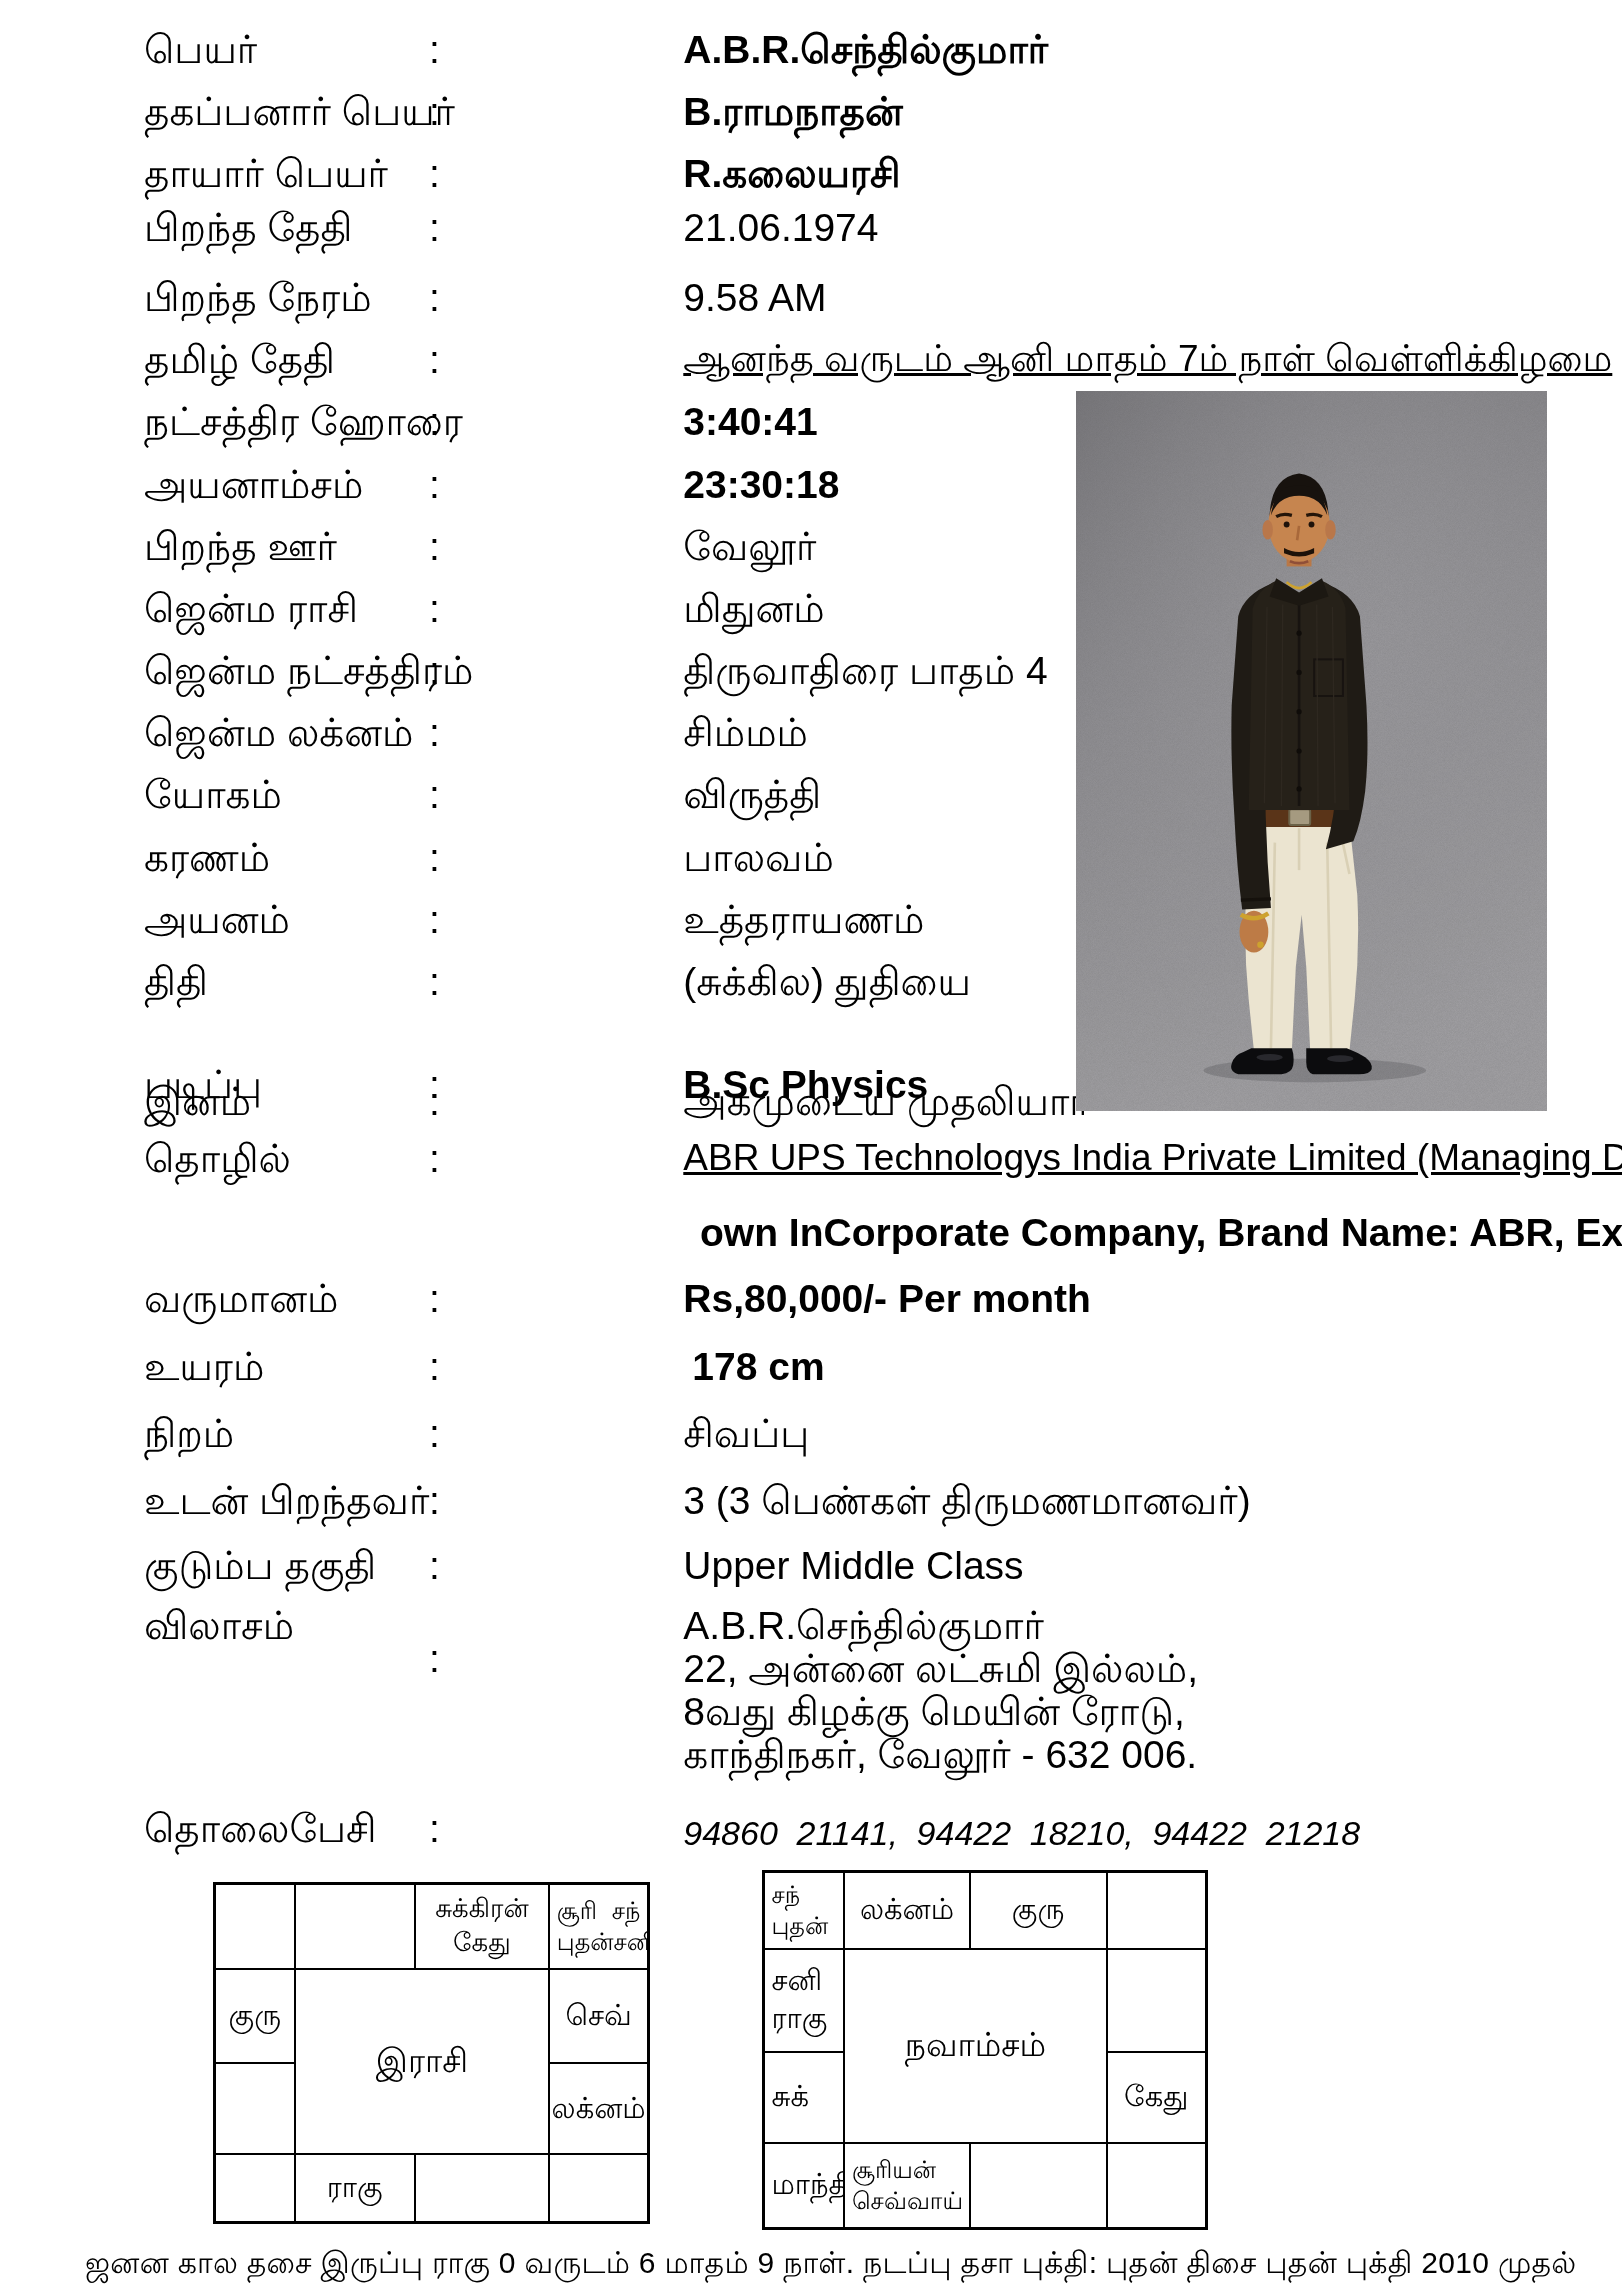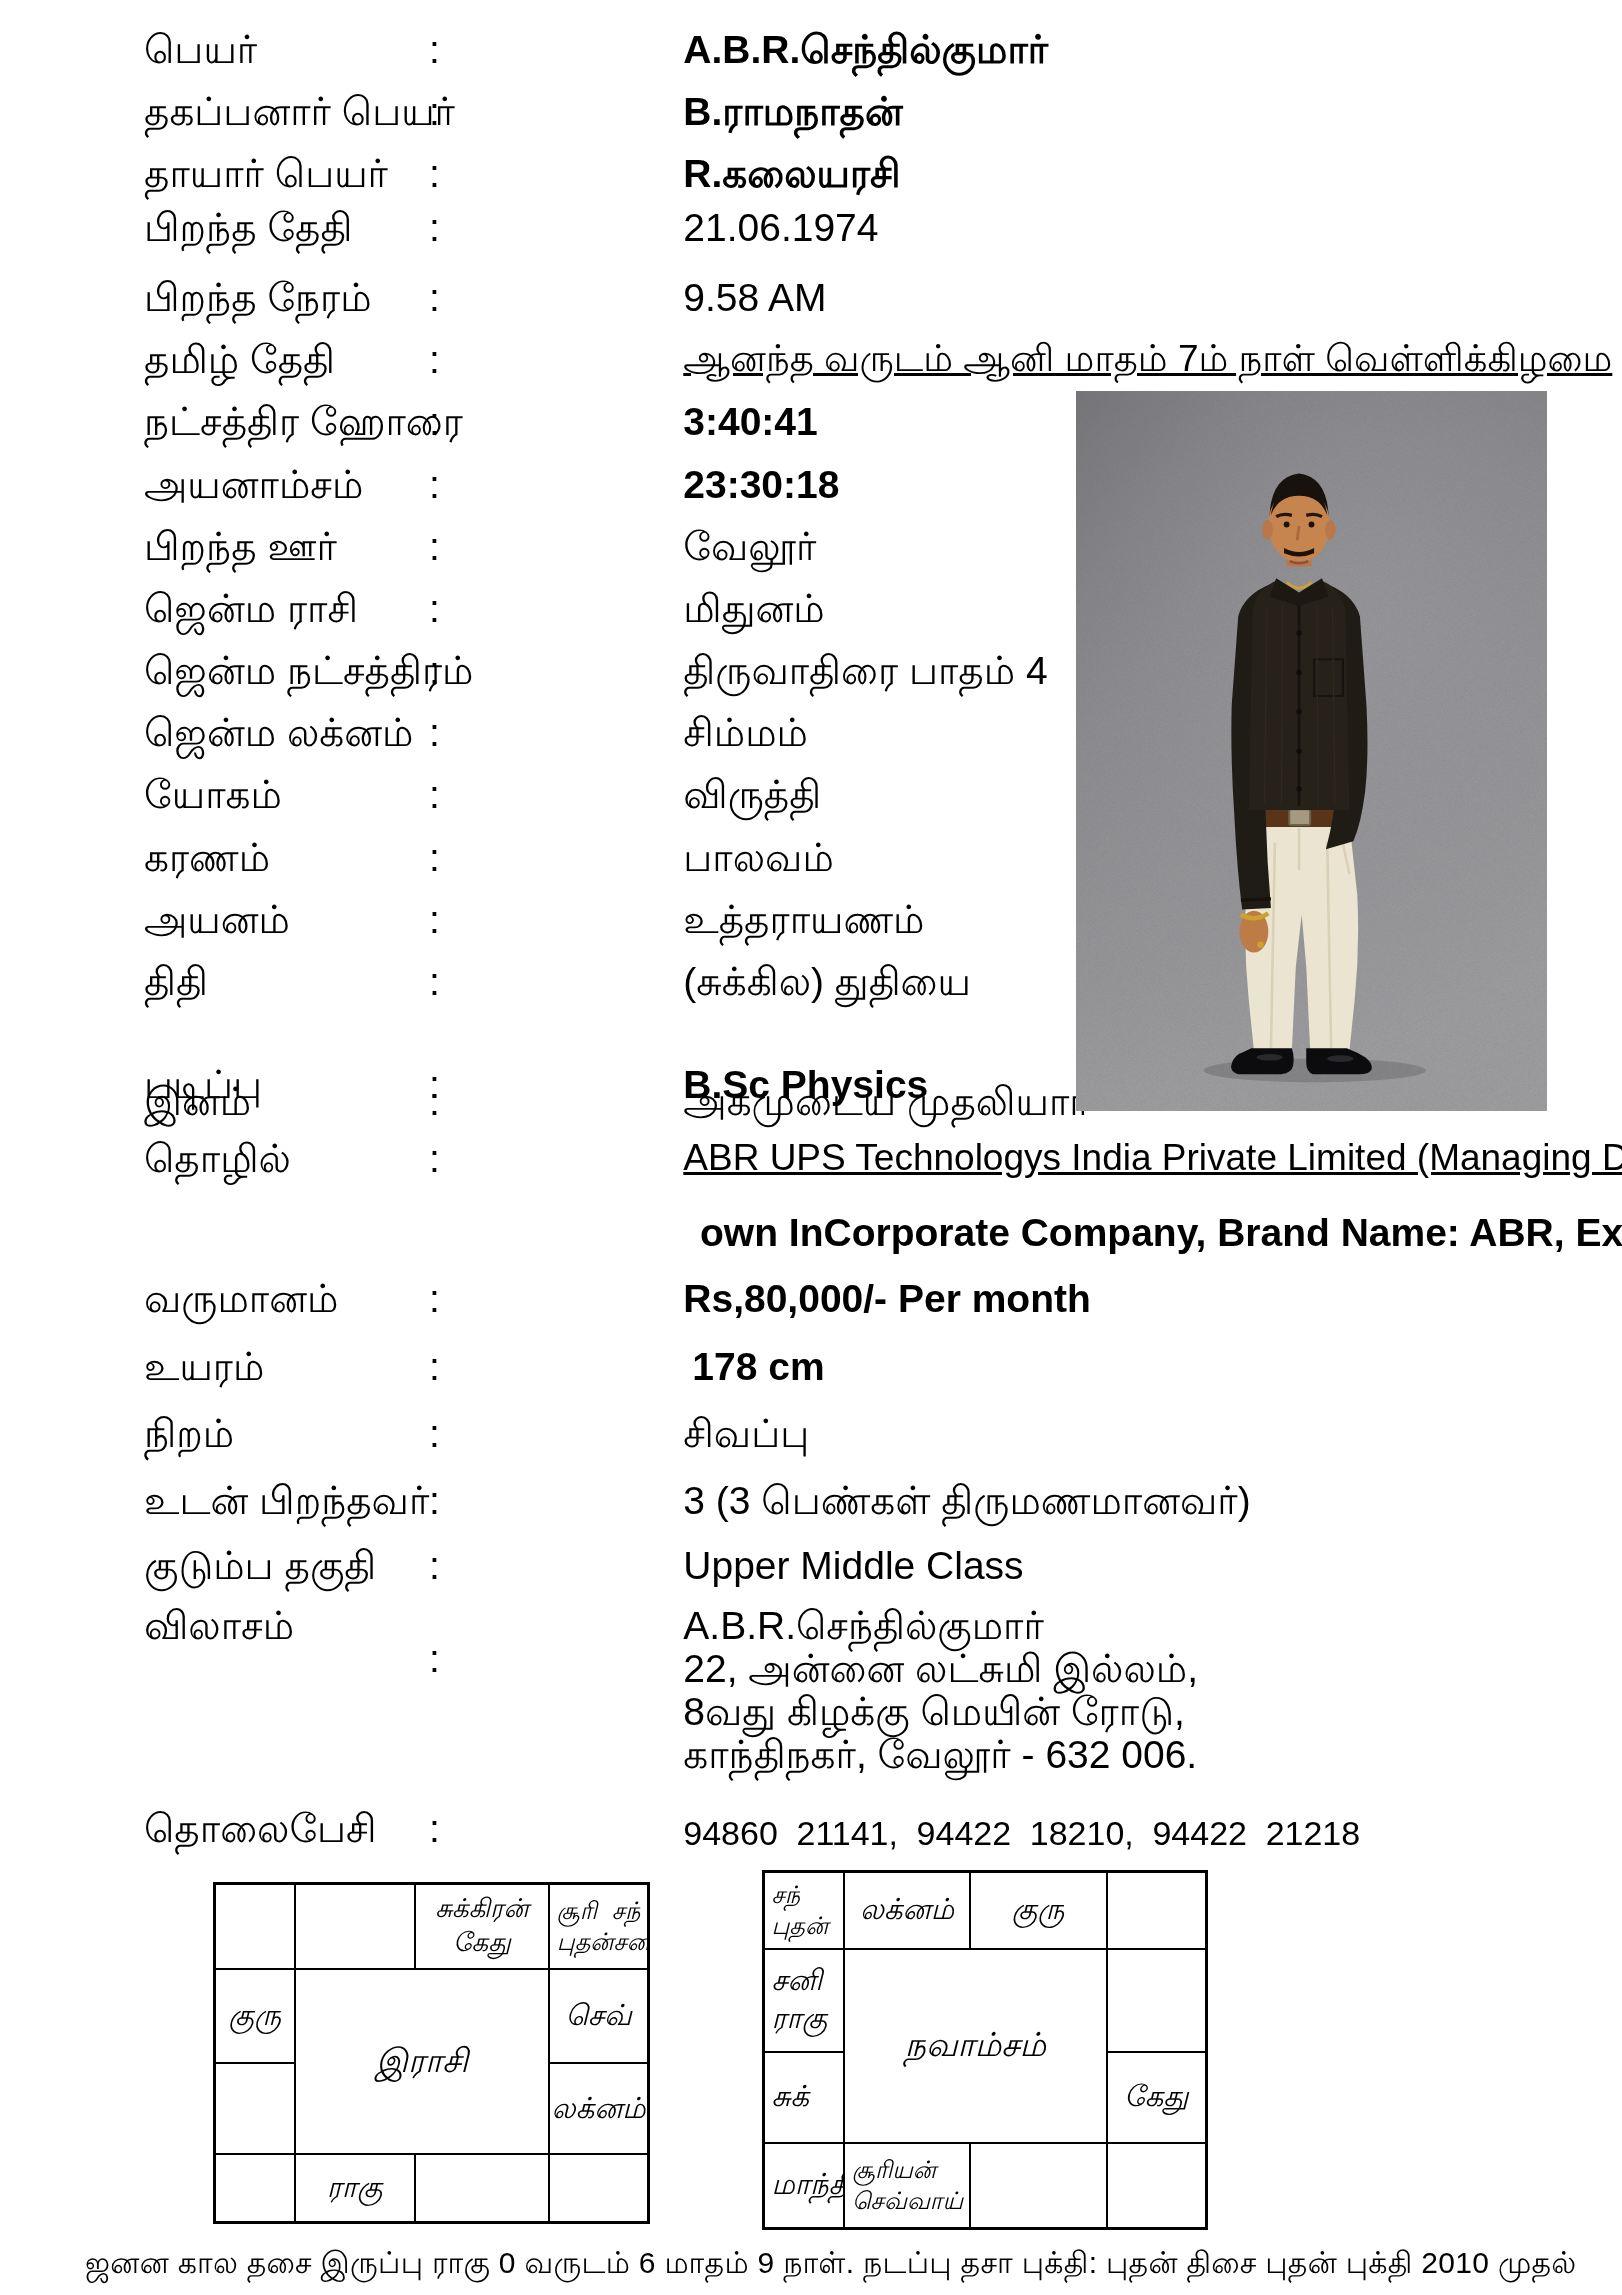--- a/index.html
+++ b/index.html
@@ -17,21 +17,21 @@
     display:flex;align-items:flex-start;
     font-size:39px;line-height:1.12;white-space:nowrap;
   }
   .row .lbl{width:285px;flex:none;}
   .row .col{width:18.3px;flex:none;text-align:left;}
   .row .val{margin-left:236px;flex:none;}
   .b{font-weight:bold;}
   .row.cont{left:700px;}          
   .row.cont .val{margin-left:0;}
   .val.longline{font-size:37px;text-decoration:underline;}
-  .val.phone{font-size:34px;word-spacing:9.2px;padding-top:6.5px;}
+  .val.phone{font-size:34px;word-spacing:9.2px;padding-top:6.5px;font-style:italic;}
   .addr .val{margin-left:236px;}
   .addr .val div{line-height:43px;}
   
   .footer{
     position:absolute;left:85px;top:2246px;width:1468px;
     font-size:30px;white-space:nowrap;letter-spacing:0.3px;
   }
   
   .chart{
     position:absolute;display:grid;
@@ -45,21 +45,20 @@
   .nav{
     left:762px;top:1870px;width:442px;height:356px;
     grid-template-columns:18.2% 28.3% 31% 22.5%;
     grid-template-rows:21.5% 29% 25.5% 24%;
   }
   .cell{
     border:1.3px solid #000;
     display:flex;align-items:center;justify-content:center;
     text-align:center;font-size:29px;line-height:1.3;
     overflow:hidden;
-    font-style:italic;
   }
   .cell.sm{font-size:24px;}
   .cell.leftal{justify-content:flex-start;text-align:left;padding-left:6.5px;}
   .cell .stack{display:block;}
   .cell.spread{flex-direction:column;justify-content:center;align-items:stretch;padding:2.6px 6.5px;}
   .cell.spread .ln{display:flex;justify-content:space-between;}
   .ctr{font-size:33px;}
   
   .photo{
     position:absolute;left:1076px;top:391px;width:471px;height:720px;

